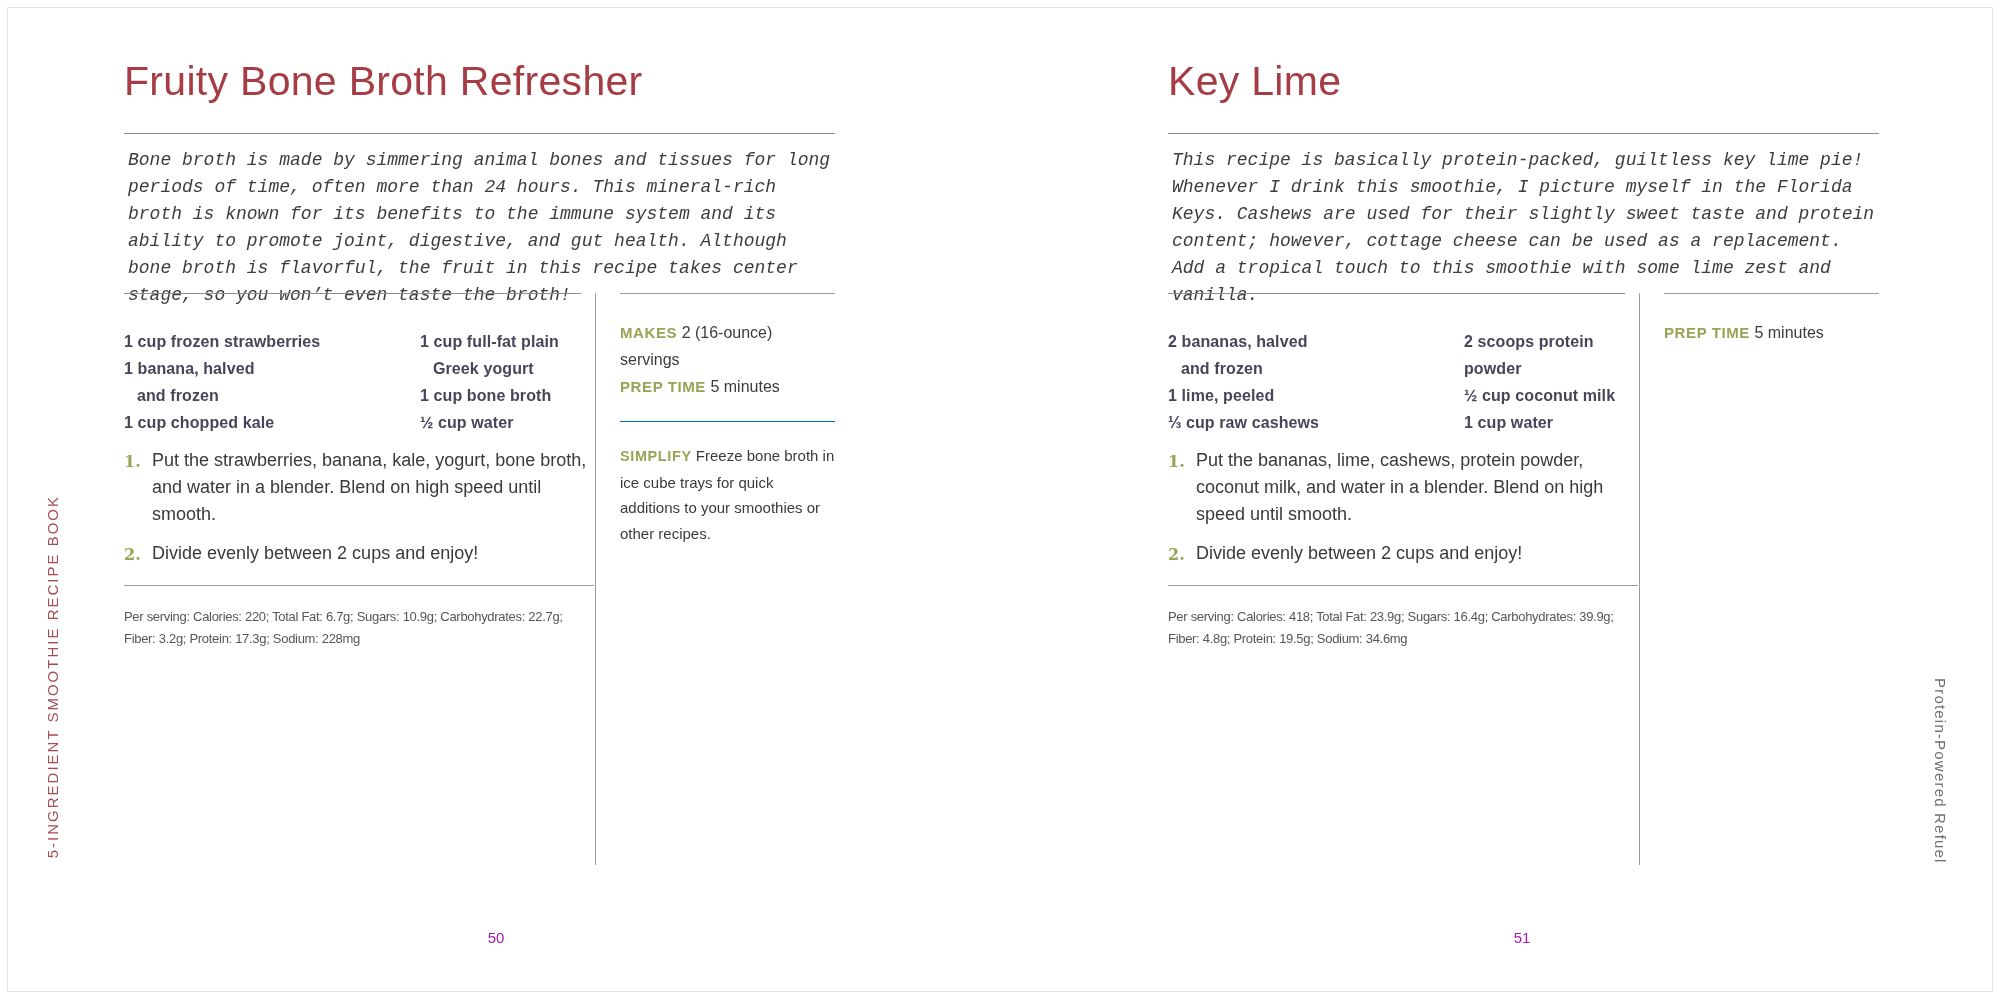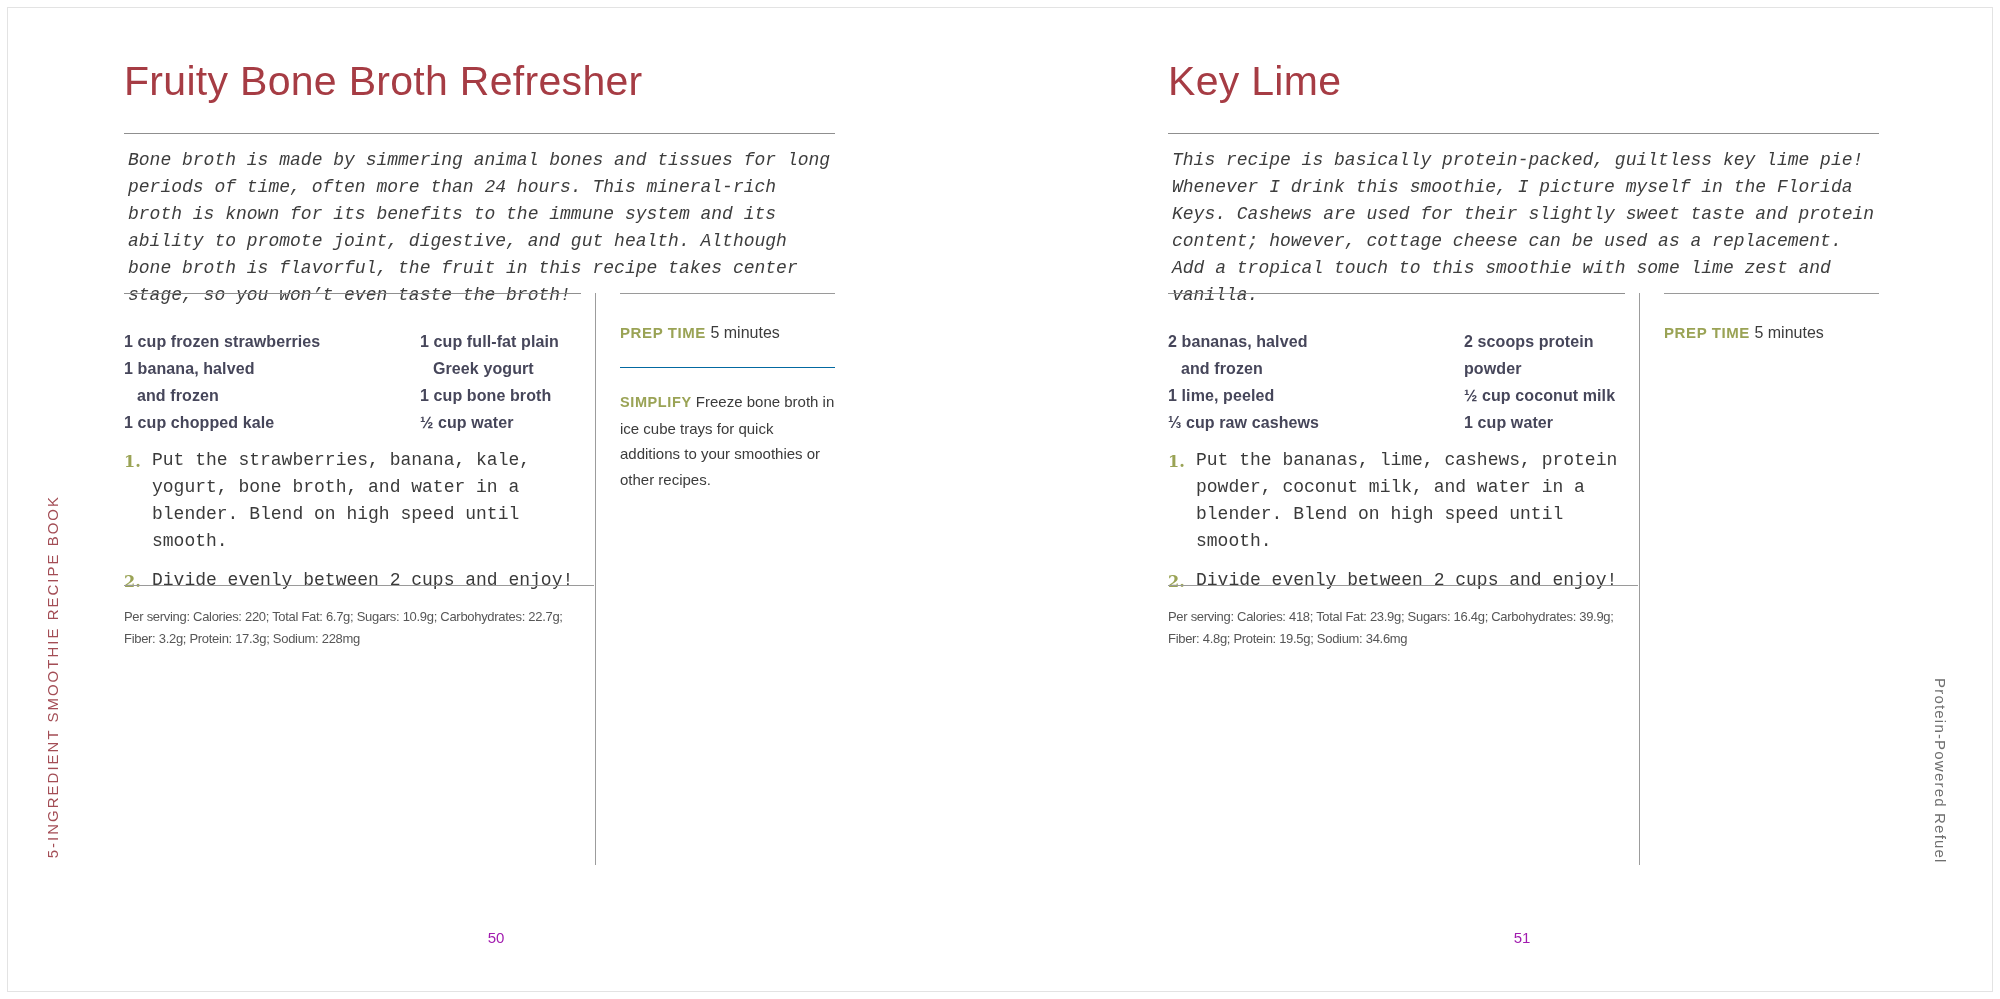--- a/index.html
+++ b/index.html
@@ -50,21 +50,21 @@
 
   .steps{position:absolute;top:447px;left:0;width:465px;}
   .step{display:flex;margin-bottom:12px;}
   .step-num{
     width:28px;flex:0 0 28px;
     font-family:"DejaVu Serif", serif;font-weight:bold;
     font-size:16px;line-height:27px;padding-top:1px;
     color:var(--olive);
   }
   .step-text{
-    flex:1;font-family:Liberation Mono, monospace;
+    flex:1;font-family:Liberation Sans, sans-serif;
     font-size:18px;line-height:27px;color:var(--body-text);
   }
 
   .nutrition{
     position:absolute;top:585px;left:0;width:470px;
     border-top:1px solid #9a9a9a;padding-top:20px;
     font-size:13px;letter-spacing:-0.3px;line-height:22px;color:#565656;
   }
 
   .sidebar{position:absolute;left:496px;top:293px;width:215px;}
@@ -132,20 +132,21 @@
     <div class="step">
       <div class="step-num">2.</div>
       <div class="step-text">Divide evenly between 2 cups and enjoy!</div>
     </div>
   </div>
 
   <div class="nutrition">Per serving: Calories: 220; Total Fat: 6.7g; Sugars: 10.9g; Carbohydrates: 22.7g; Fiber: 3.2g; Protein: 17.3g; Sodium: 228mg</div>
 
   <div class="sidebar">
     <div class="meta-block">
+      <p class="meta-line makes-line"><span class="olabel">MAKES</span> <span>2 (16-ounce) servings</span></p>
       <p class="meta-line"><span class="olabel">PREP TIME</span> <span>5 minutes</span></p>
     </div>
     <div class="note-block">
       <p class="note-text"><span class="olabel">SIMPLIFY</span> <span>Freeze bone broth in ice cube trays for quick additions to your smoothies or other recipes.</span></p>
     </div>
   </div>
 
   <div class="page-number">50</div>
 </div>
 

